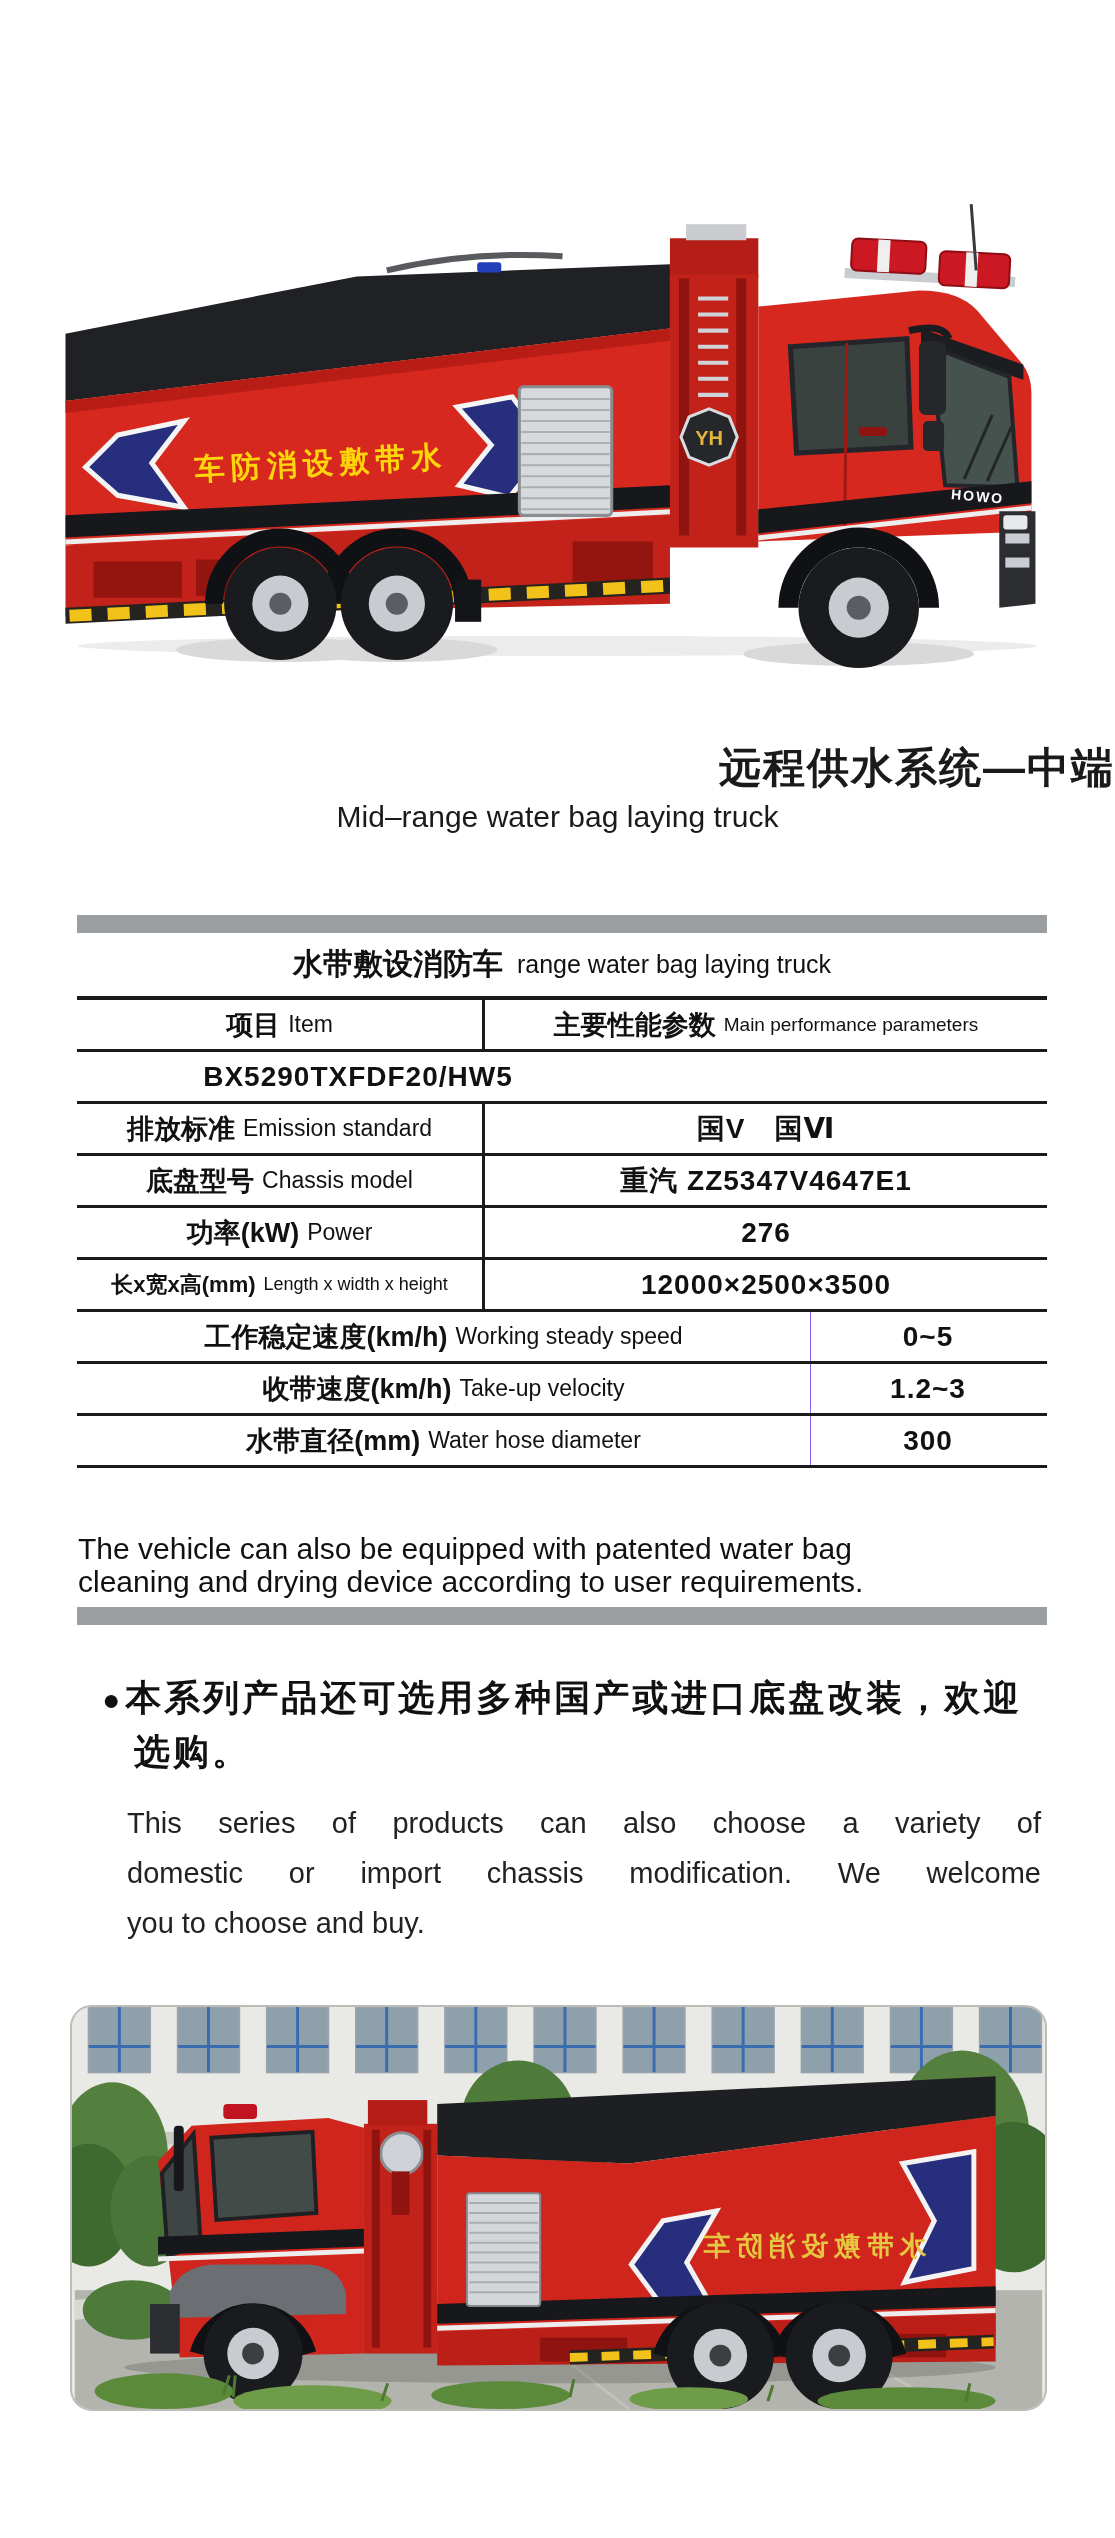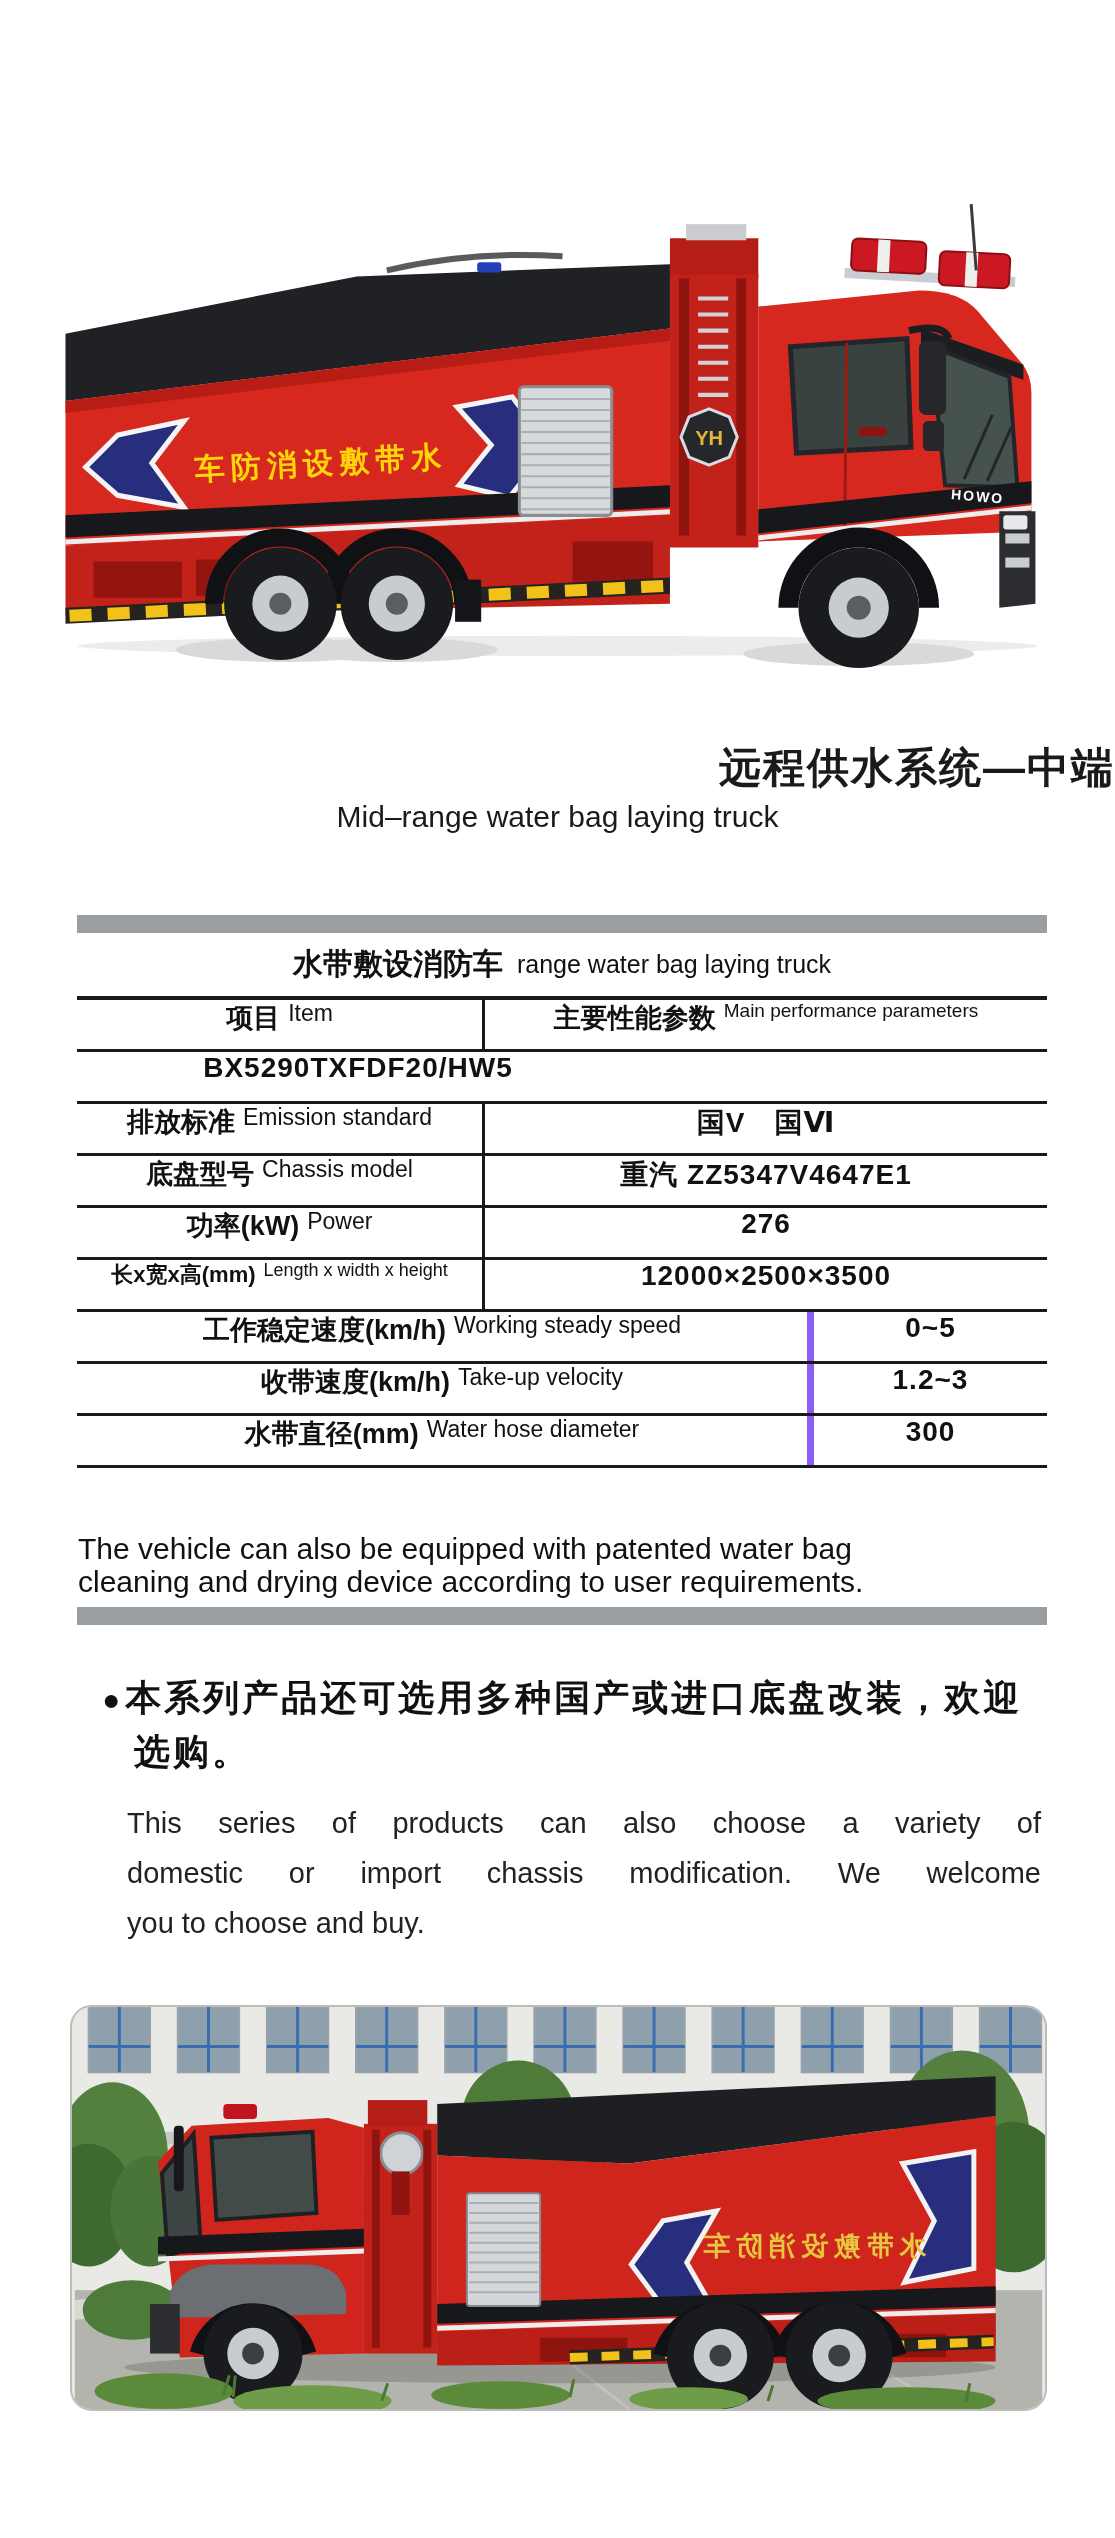--- a/index.html
+++ b/index.html
@@ -17,24 +17,24 @@
   .bar1{top:915px;} .bar2{top:1607px;}
 
   
   .tbl-header{left:77px;top:933px;width:970px;height:63px;display:flex;align-items:center;justify-content:center;gap:14px;}
   .tbl-header .cn{font-size:30px;font-weight:700;}
   .tbl-header .en{font-size:25px;font-weight:500;}
 
   
   .spec{left:77px;top:996px;width:970px;border-top:4px solid #1a1a1a;}
   .trow{display:flex;height:49px;border-bottom:3px solid #1a1a1a;}
-  .cell{display:flex;justify-content:center;gap:8px;overflow:hidden;}
+  .cell{display:flex;align-items:center;justify-content:center;gap:8px;overflow:hidden;}
   .trow.a .lab{width:405px;border-right:3px solid #1a1a1a;}
   .trow.a .val{width:562px;}
-  .trow.b .lab{width:733px;border-right:7px solid #8b5cf6;}
+  .trow.b .lab{width:733px;border-right:1px solid #8b5cf6;}
   .trow.b .val{width:234px;}
   .cell .cn{font-size:27px;font-weight:600;white-space:nowrap;}
   .cell .en{font-size:23px;font-weight:500;white-space:nowrap;}
   .cell .vv{font-size:28px;font-weight:600;letter-spacing:1px;white-space:nowrap;}
   .cell .en.small{font-size:19px;}
   .trow .tight .cn{font-size:22px;} .trow .tight .en{font-size:18px;}
 
   
   .note-cn{left:77px;top:1486px;width:970px;font-size:32px;font-weight:600;
            text-align:justify;text-align-last:justify;letter-spacing:1px;}

